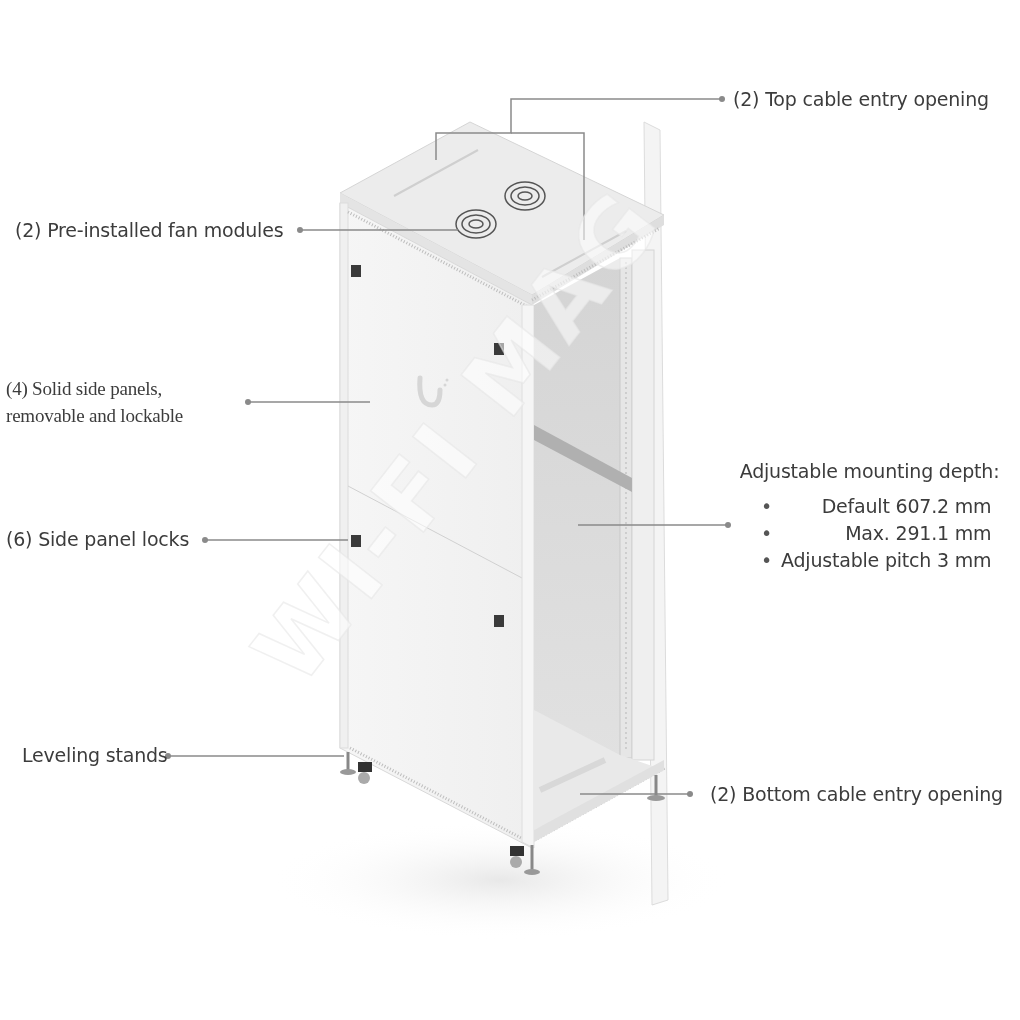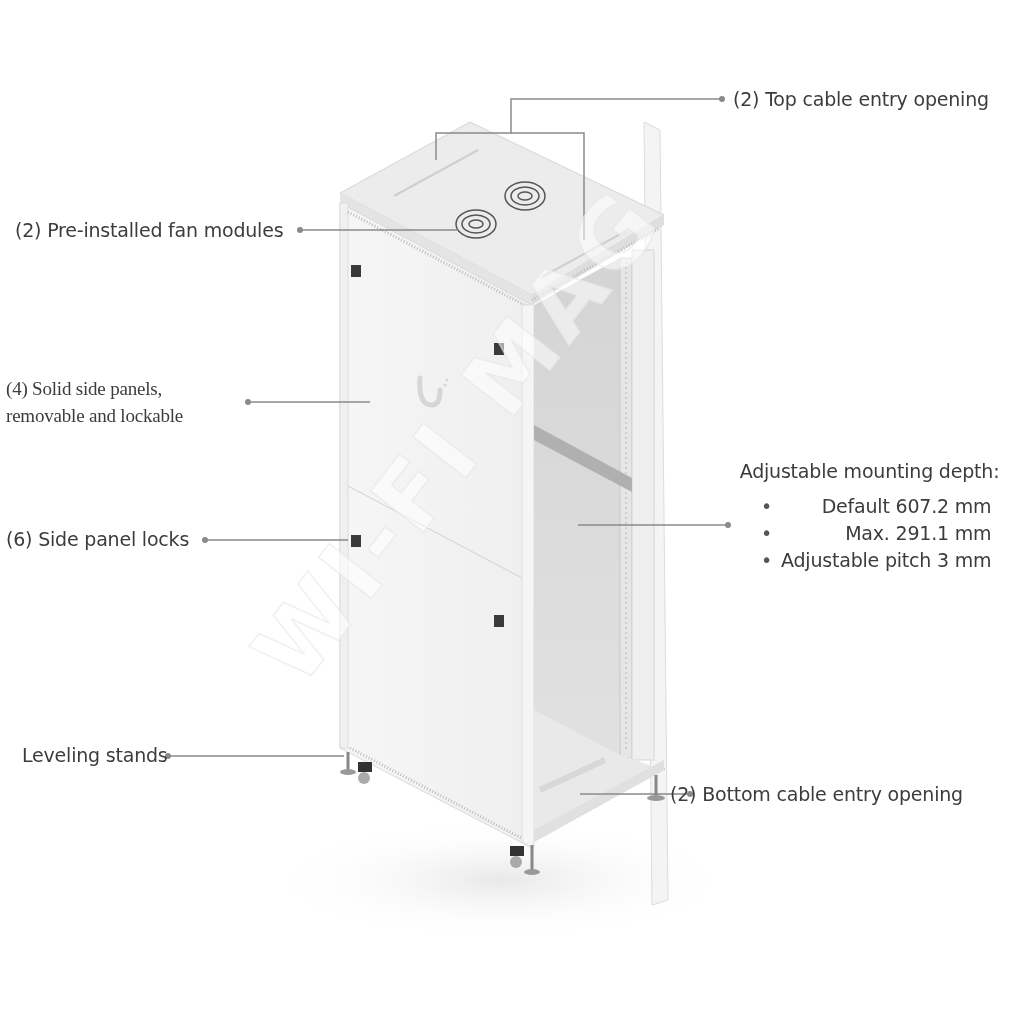--- a/index.html
+++ b/index.html
@@ -144,14 +144,14 @@
   <div class="label" style="left:6px;top:526px;">(6) Side panel locks</div>
   <div class="label depth" style="left:739px;top:458px;text-align:right;">
     <div>Adjustable mounting depth:</div>
     <ul>
       <li>Default 607.2 mm</li>
       <li>Max. 291.1 mm</li>
       <li>Adjustable pitch 3 mm</li>
     </ul>
   </div>
   <div class="label" style="left:22px;top:742px;">Leveling stands</div>
-  <div class="label" style="left:670px;top:781px;">(2) Bottom cable entry opening</div>
+  <div class="label" style="left:710px;top:781px;">(2) Bottom cable entry opening</div>
 </div>
 
 </body></html>

